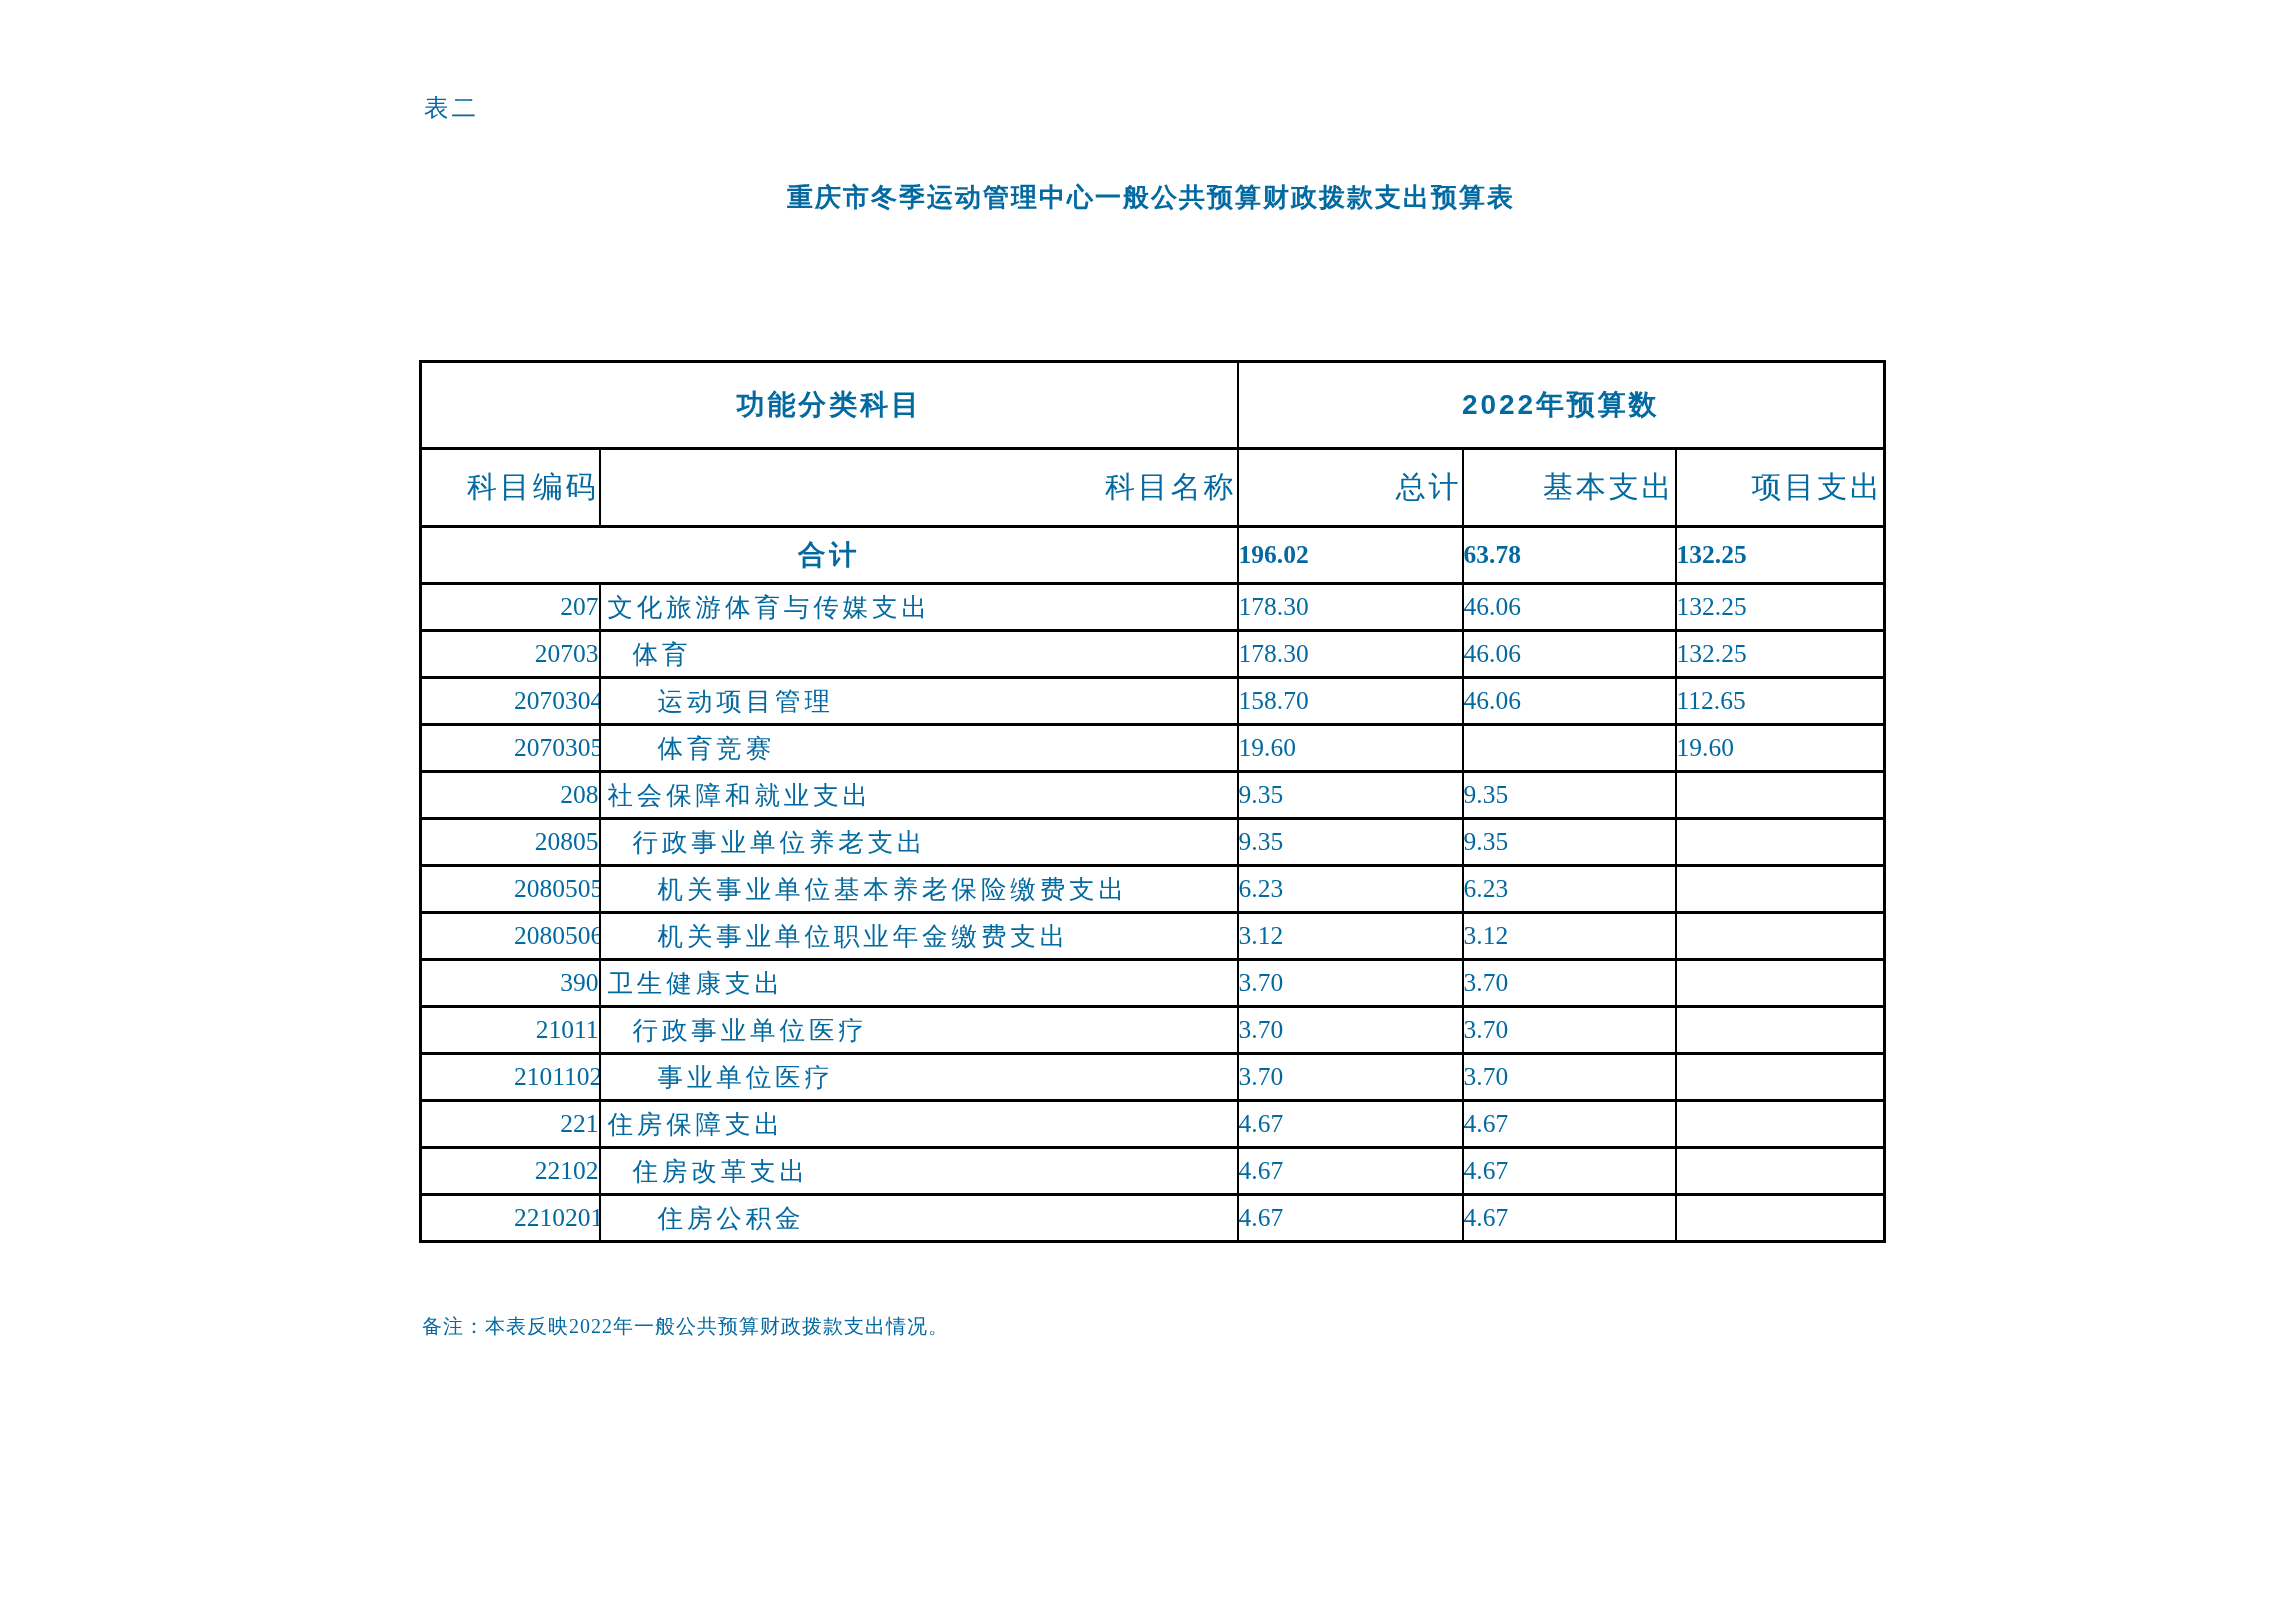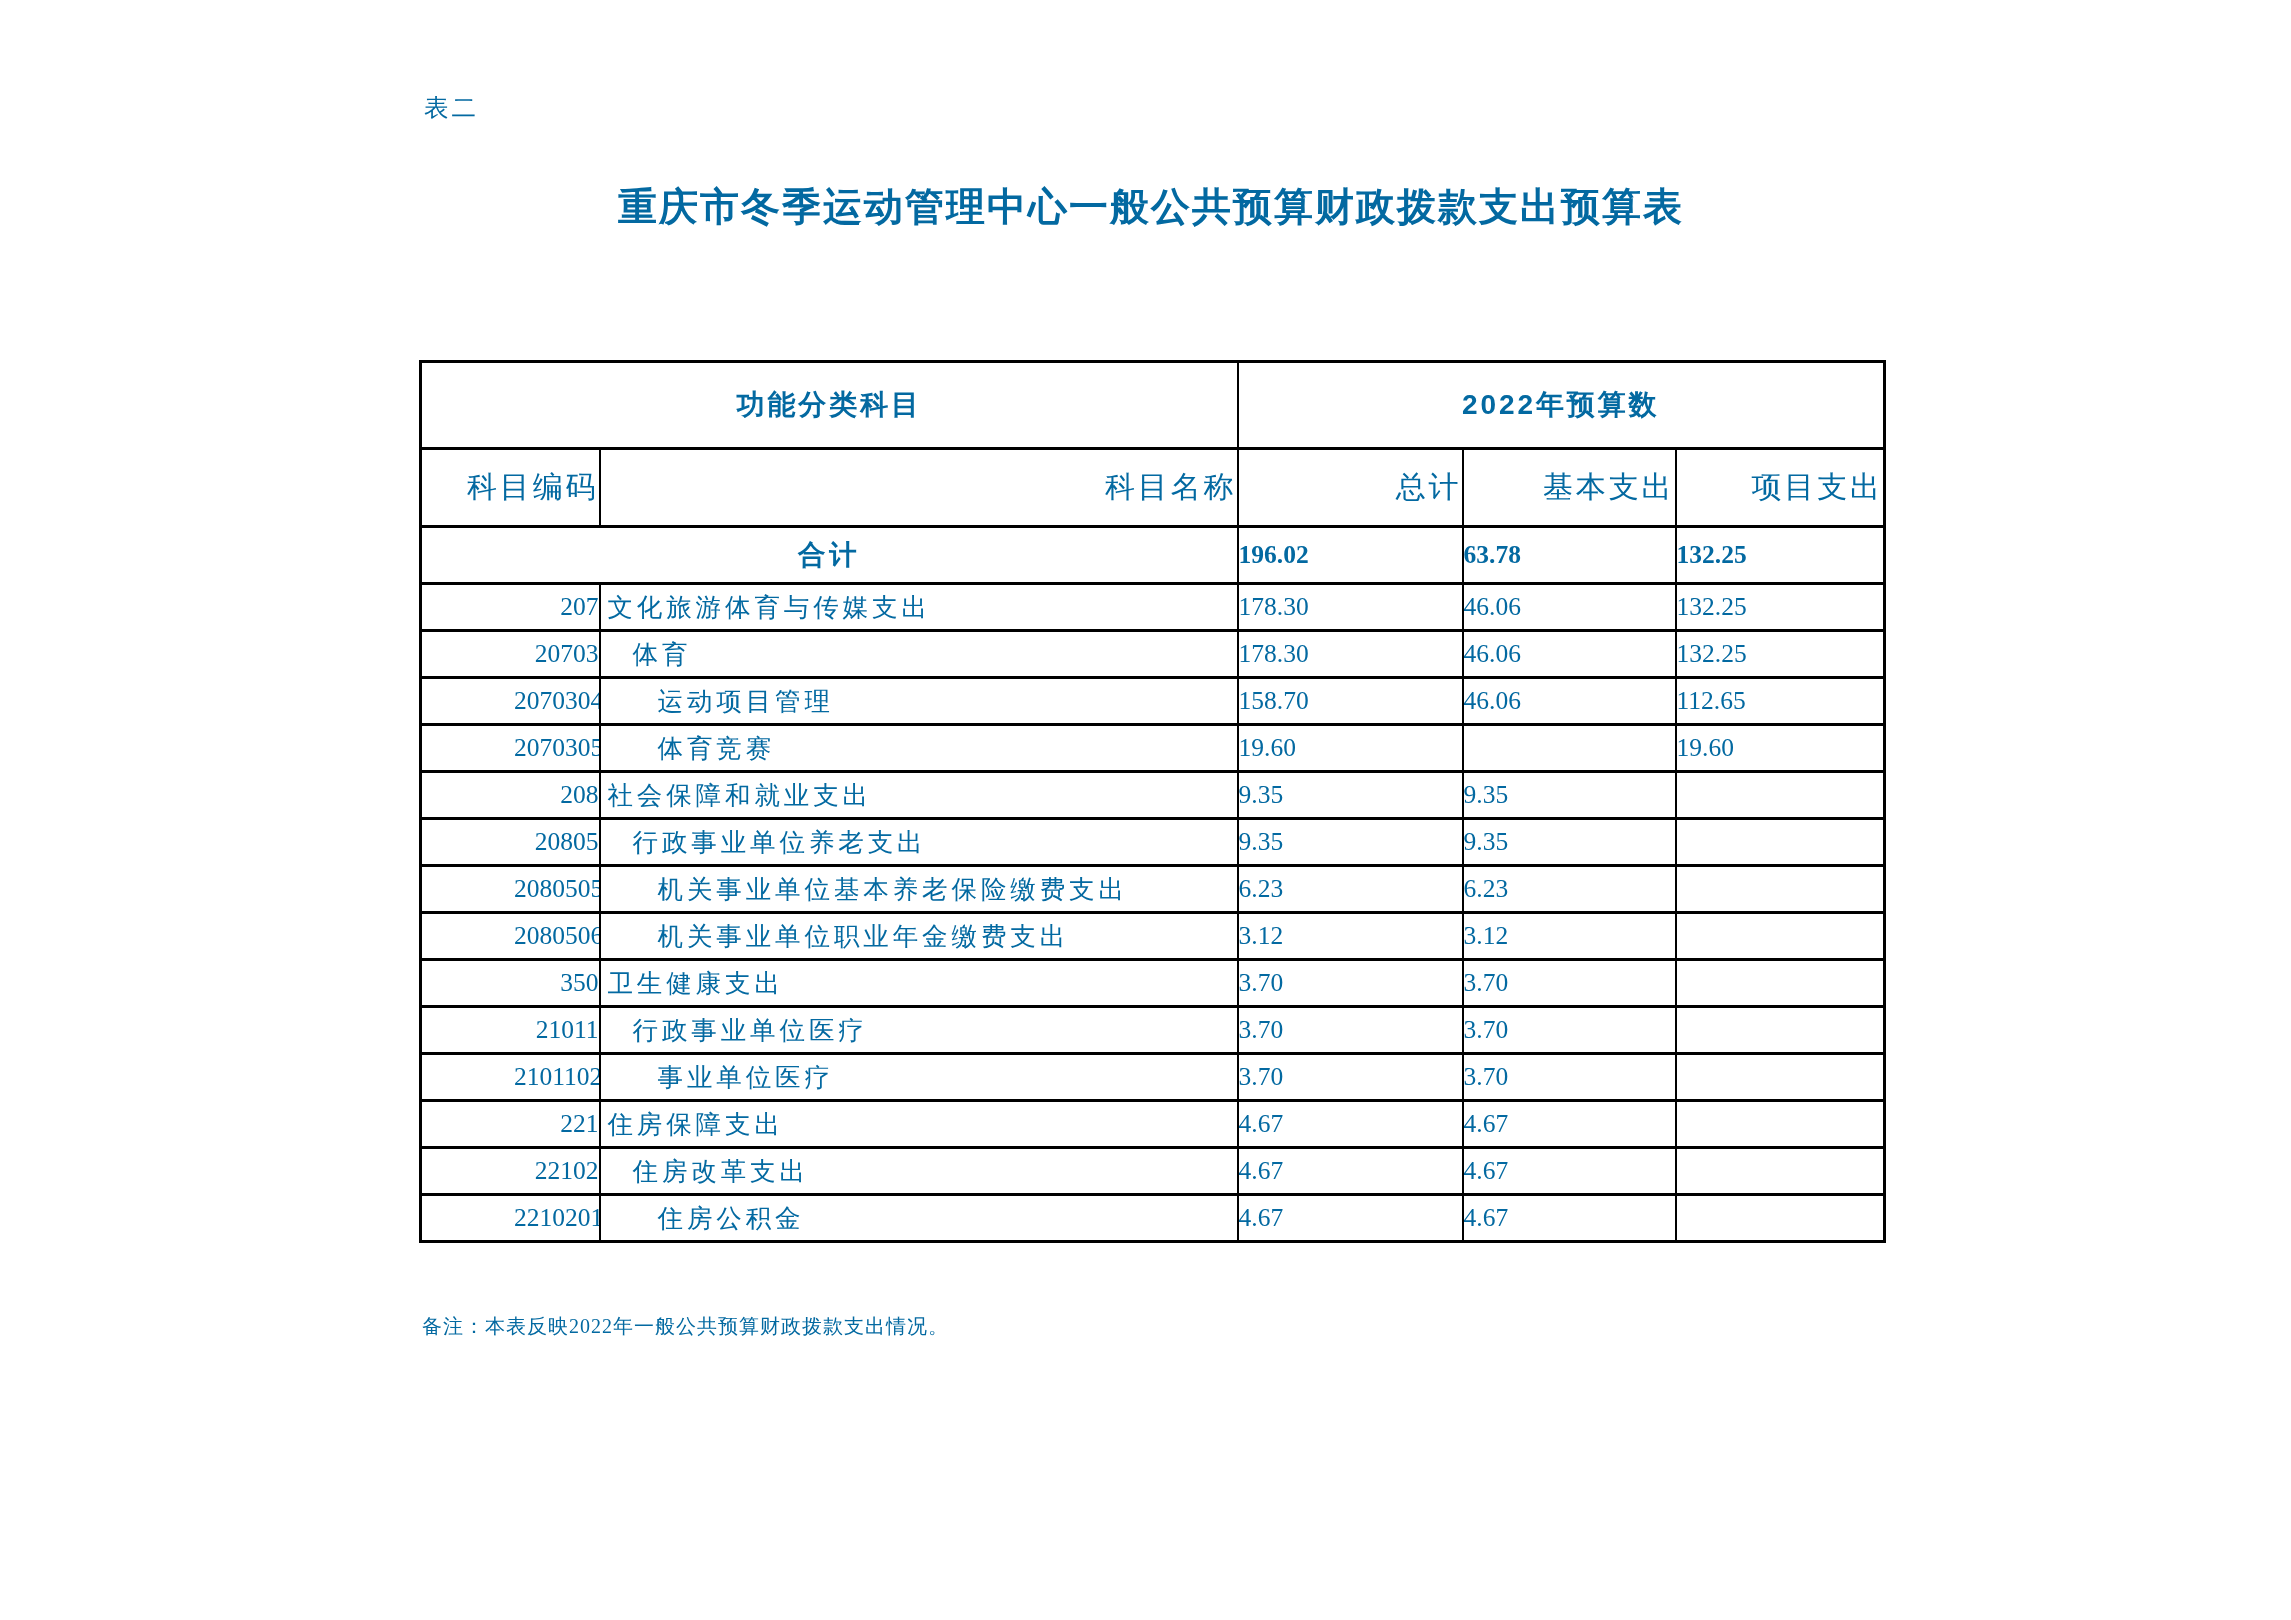--- a/index.html
+++ b/index.html
@@ -19,21 +19,21 @@
     top: 91px;
     font-size: 24.5px;
     letter-spacing: 2.9px;
   }
   .title {
     position: absolute;
     left: 419px;
     top: 180px;
     width: 1464px;
     text-align: center;
-    font-size: 39px;
+    font-size: 26px;
     font-weight: bold;
     letter-spacing: 2px;
     white-space: nowrap;
   }
   .unit-note {
     position: absolute;
     left: 419px;
     top: 302px;
     width: 1464px;
     text-align: right;
@@ -192,21 +192,21 @@
         <td class="num"></td>
       </tr>
       <tr class="row-data">
         <td class="code l3">2080506</td>
         <td class="name l3">机关事业单位职业年金缴费支出</td>
         <td class="num">3.12</td>
         <td class="num">3.12</td>
         <td class="num"></td>
       </tr>
       <tr class="row-data">
-        <td class="code l1">350</td>
+        <td class="code l1">390</td>
         <td class="name l1">卫生健康支出</td>
         <td class="num">3.70</td>
         <td class="num">3.70</td>
         <td class="num"></td>
       </tr>
       <tr class="row-data">
         <td class="code l2">21011</td>
         <td class="name l2">行政事业单位医疗</td>
         <td class="num">3.70</td>
         <td class="num">3.70</td>

